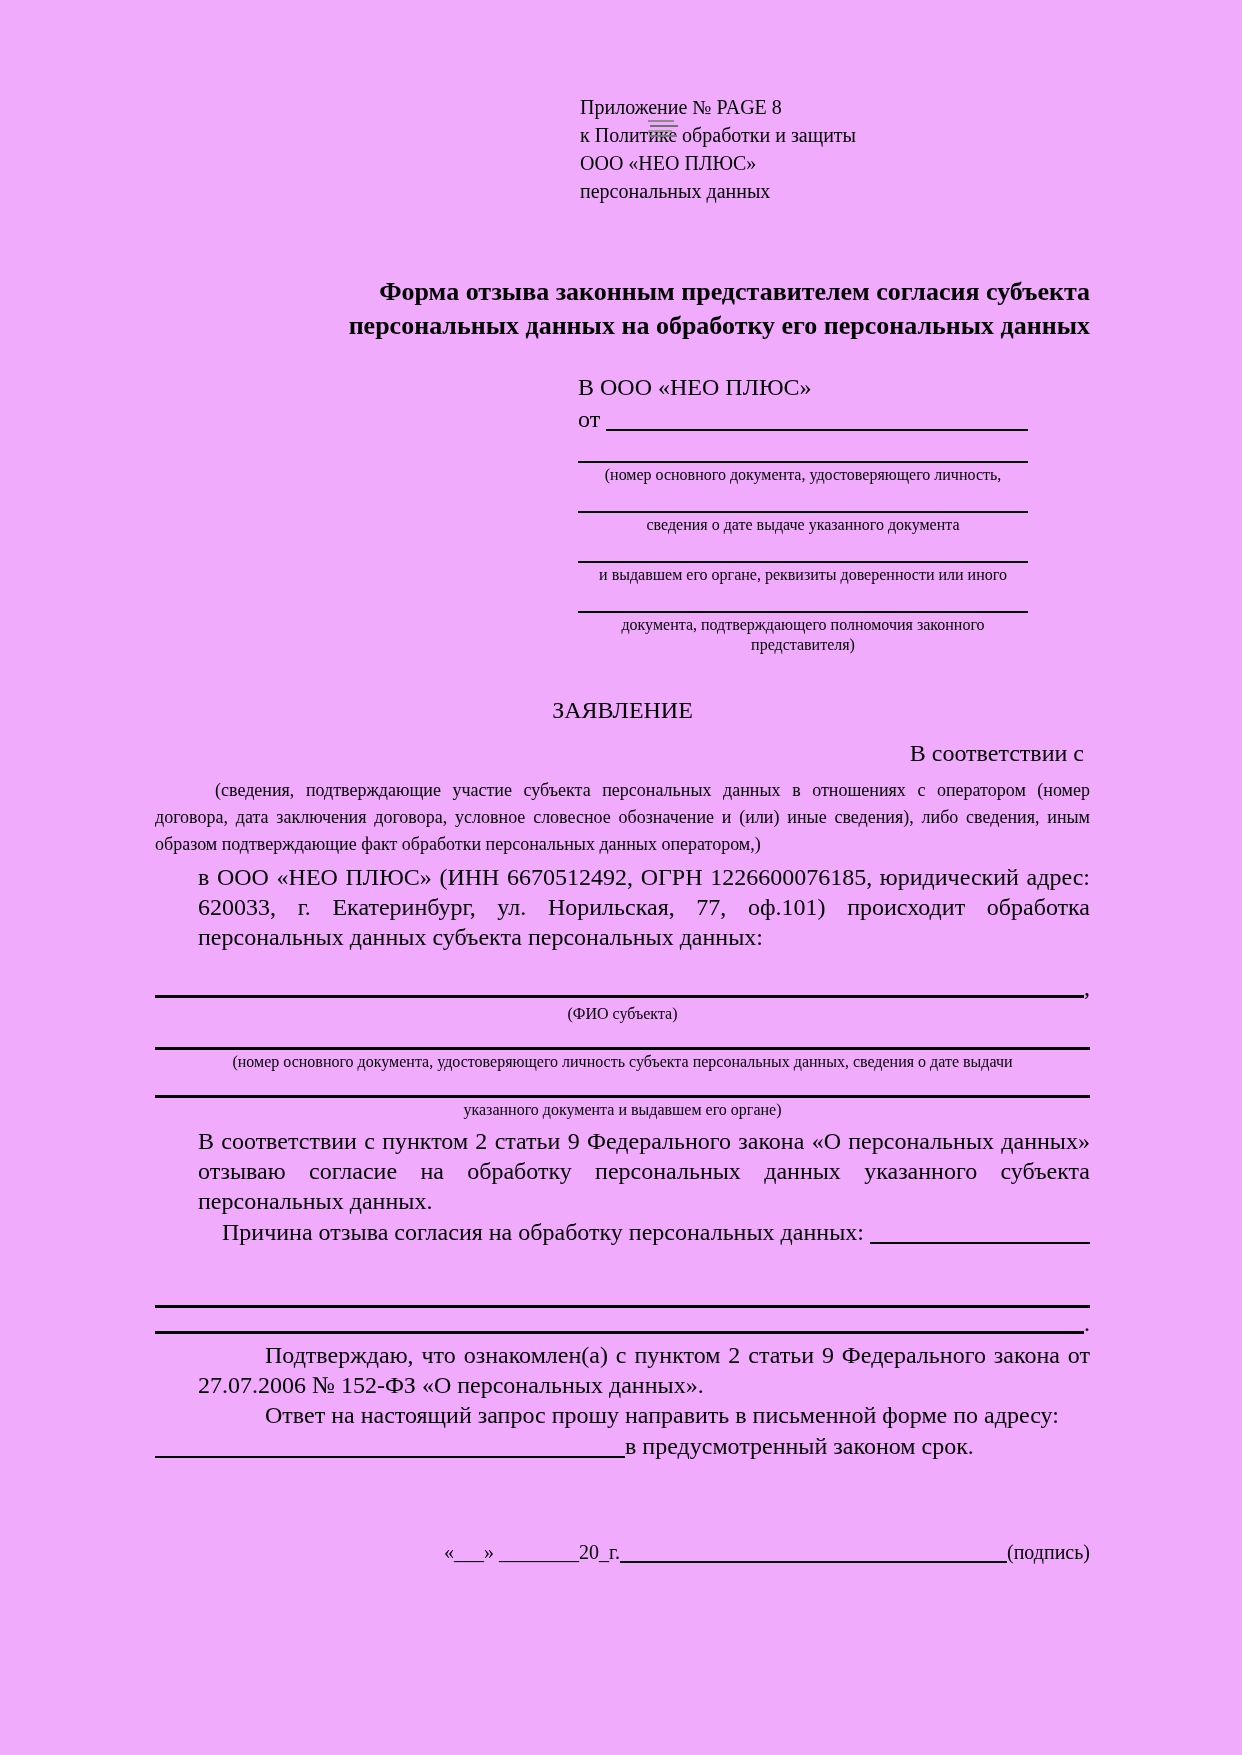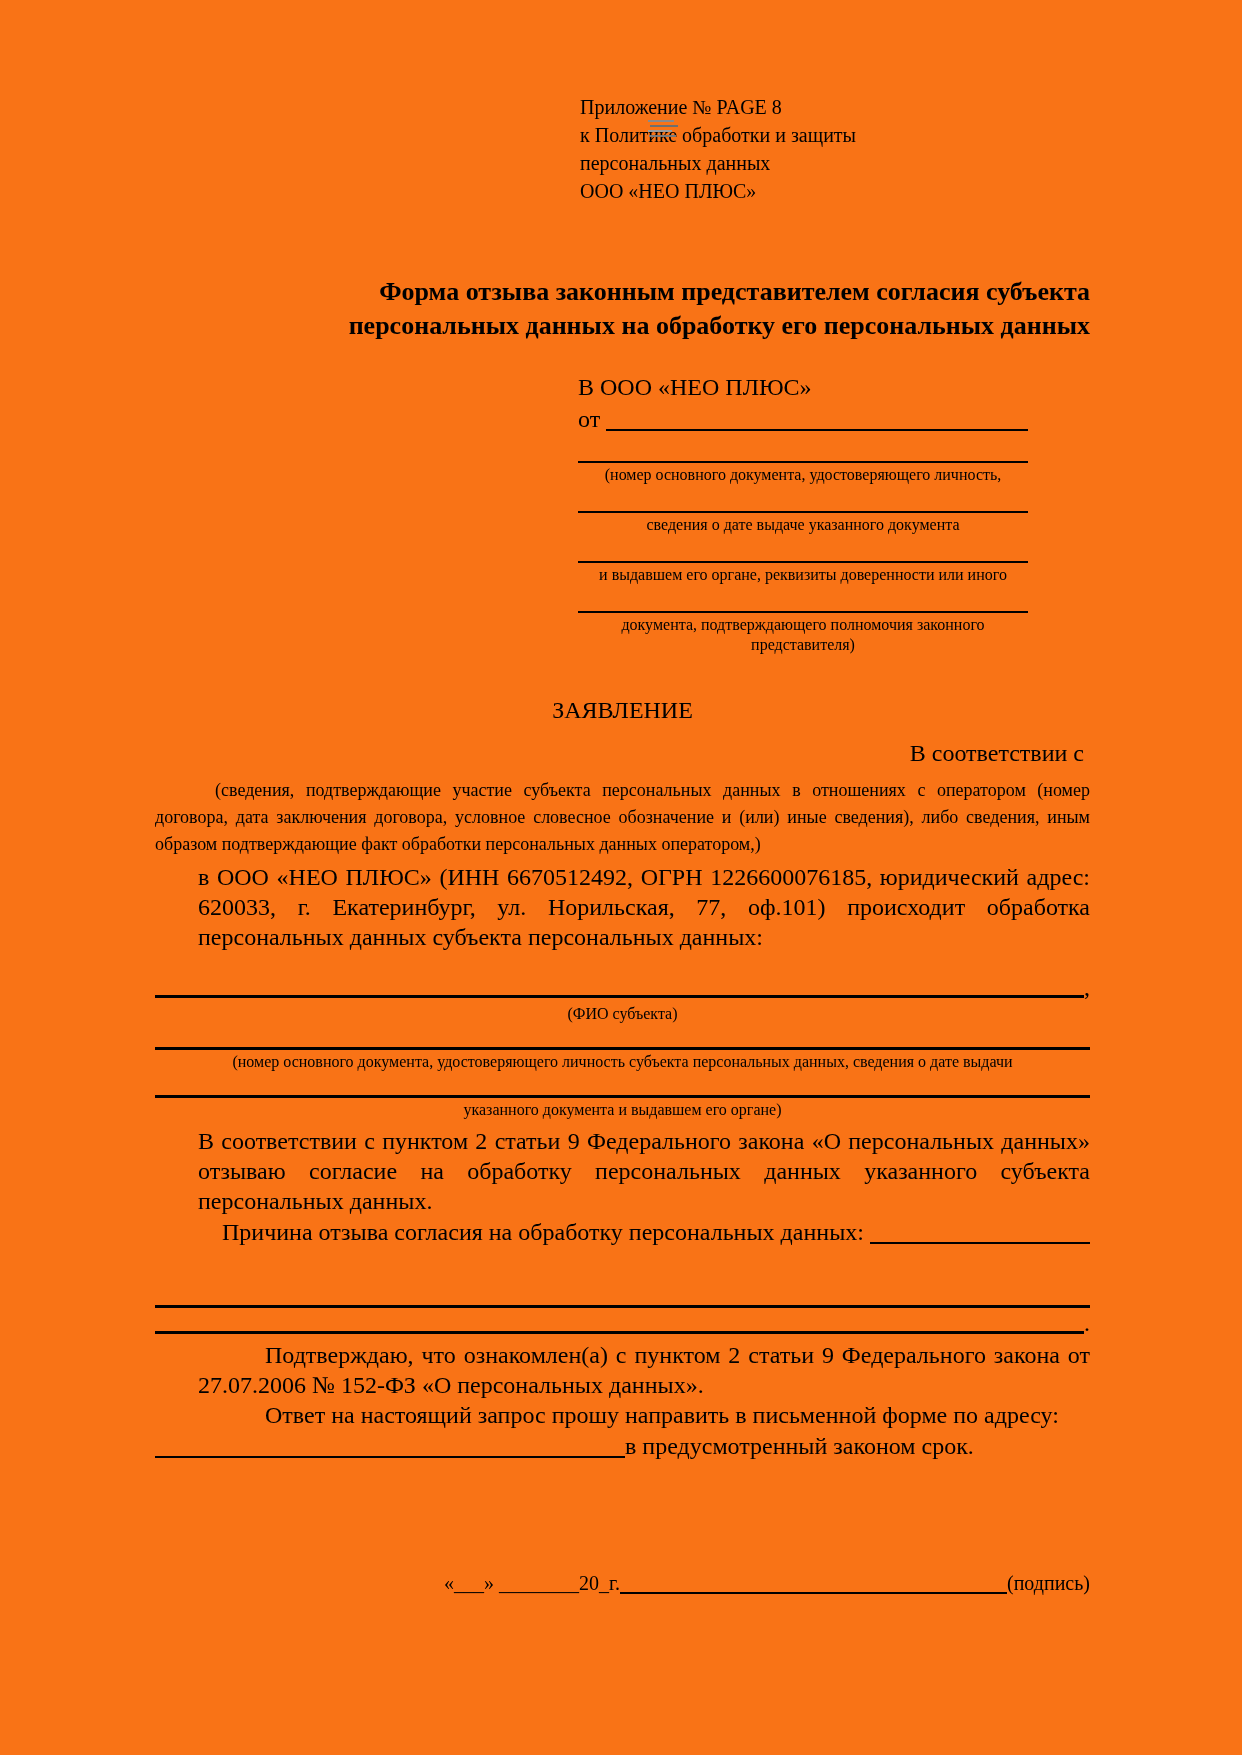--- a/index.html
+++ b/index.html
@@ -1,20 +1,20 @@
 <!DOCTYPE html>
 <html><head>
 <meta charset="utf-8">
 <style>
   * { margin:0; padding:0; box-sizing:border-box; }
   html,body { background:#ffffff; }
   .page {
     position:relative;
     width:1242px; height:1755px;
-    background:#f97316;
+    background:#f0abfc;
     color:#000;
     font-family:"Liberation Serif", serif;
     padding:93px 152px 0 155px;
     overflow:hidden;
   }
   
   .header-block { margin-left:425px; font-size:20px; line-height:28px; }
   .fmt-icon {
     position:absolute; left:648px; top:118px; width:30px; height:22px;
     background:
@@ -45,35 +45,35 @@
   .operator-para { margin-top:4px; }
   .subject-line1 { margin-top:20px; font-size:24px; line-height:30px; }
   .blank-underline { border-bottom:3px solid #000; height:26px; }
   .indent { text-indent:67px; }
   .reason-line { padding-left:67px; font-size:24px; line-height:32px; }
   .gap-line1 { margin-top:34px; }
   .gap-line2 { font-size:24px; line-height:30px; height:30px; }
   .reply-line2 { font-size:24px; line-height:32px; }
   .reply-line2 .fixedfill { flex:0 0 470px; border-bottom:2px solid #000; margin-bottom:4px; }
   .footer { margin-top:74px; display:flex; justify-content:flex-end; align-items:flex-end; font-size:20px; line-height:32px; }
-  .sig-group { display:flex; align-items:flex-end; width:470px;margin-top:31px; }
+  .sig-group { display:flex; align-items:flex-end; width:470px; }
   .sig-group .fill { margin-bottom:5px; }
 </style>
 </head>
 <body>
 
 <div class="page">
 
   <div class="fmt-icon"></div>
 
   <div class="header-block">
     <div>Приложение №  PAGE 8</div>
     <div>к Политике обработки и защиты</div>
+    <div>ООО «НЕО ПЛЮС»</div>
     <div>персональных данных</div>
-    <div>ООО «НЕО ПЛЮС»</div>
   </div>
 
   <div class="doc-title">
     <div>Форма отзыва законным представителем согласия субъекта</div>
     <div>персональных данных на обработку его персональных данных</div>
   </div>
 
   <div class="addressee">
     <div class="addr-to">В ООО «НЕО ПЛЮС»</div>
     <div class="addr-from flexline">

